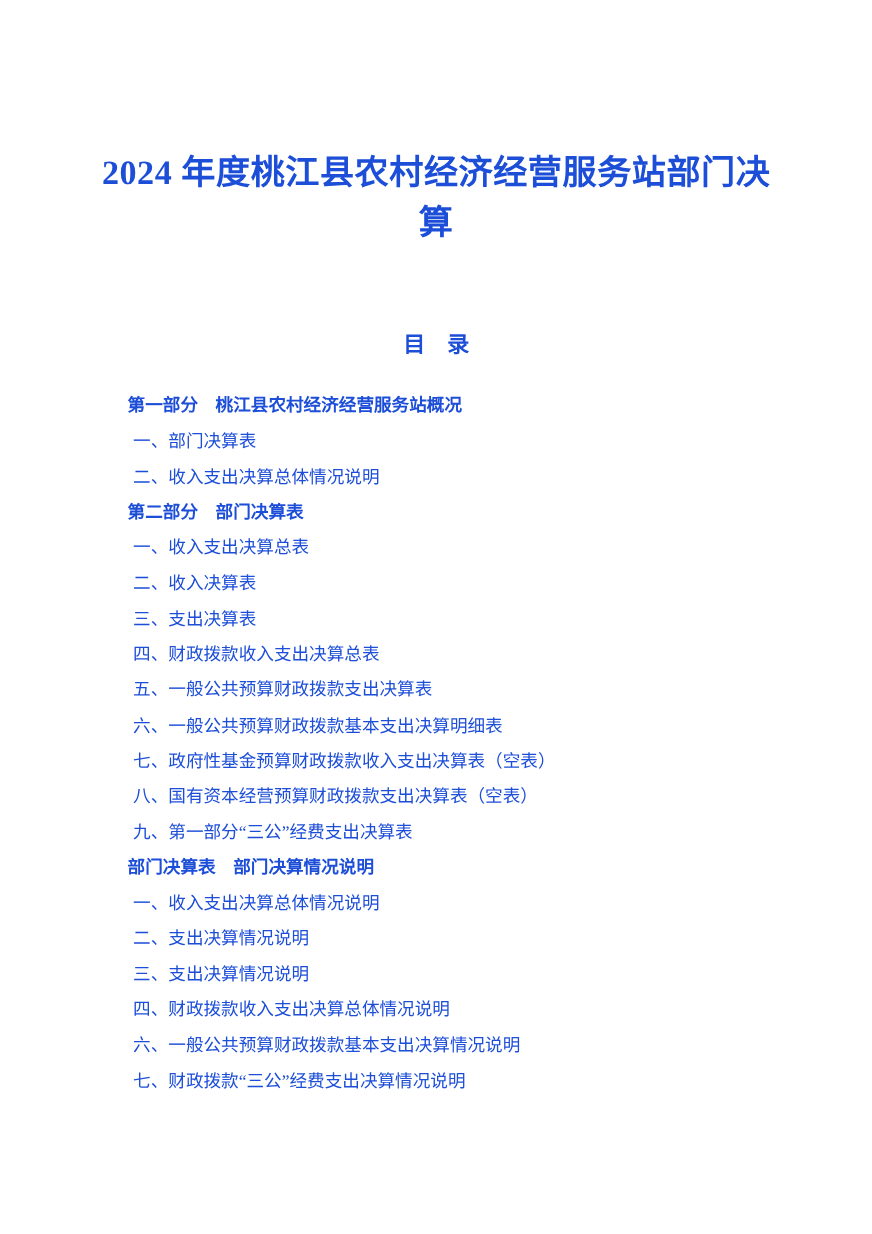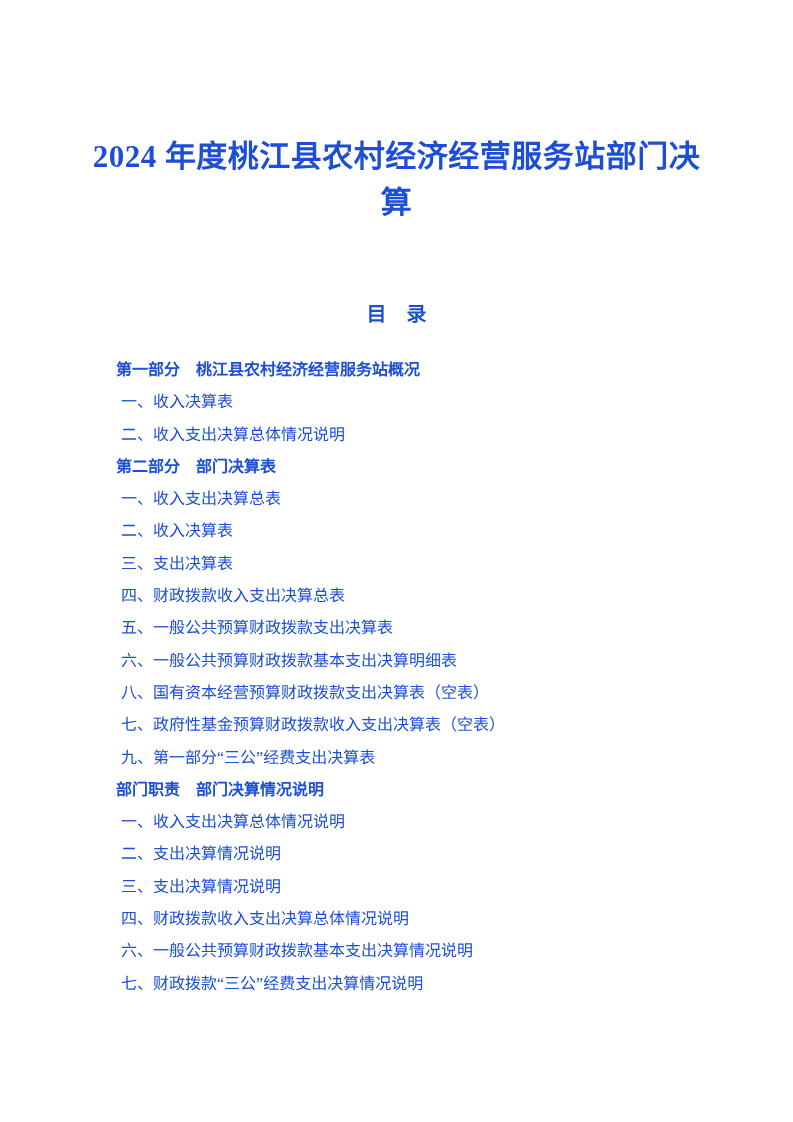--- a/index.html
+++ b/index.html
@@ -63,33 +63,33 @@
 <body>
 
 <div class="page">
 
   <h1 class="doc-title">2024 年度桃江县农村经济经营服务站部门决算</h1>
 
   <h2 class="toc-heading">目　录</h2>
 
   <div class="toc">
     <div class="toc-row toc-section">第一部分　桃江县农村经济经营服务站概况</div>
-    <div class="toc-row toc-item">一、收入决算表</div>
+    <div class="toc-row toc-item">一、部门决算表</div>
     <div class="toc-row toc-item">二、收入支出决算总体情况说明</div>
     <div class="toc-row toc-section">第二部分　部门决算表</div>
     <div class="toc-row toc-item">一、收入支出决算总表</div>
     <div class="toc-row toc-item">二、收入决算表</div>
     <div class="toc-row toc-item">三、支出决算表</div>
     <div class="toc-row toc-item">四、财政拨款收入支出决算总表</div>
     <div class="toc-row toc-item">五、一般公共预算财政拨款支出决算表</div>
     <div class="toc-row toc-item">六、一般公共预算财政拨款基本支出决算明细表</div>
+    <div class="toc-row toc-item">七、政府性基金预算财政拨款收入支出决算表（空表）</div>
     <div class="toc-row toc-item">八、国有资本经营预算财政拨款支出决算表（空表）</div>
-    <div class="toc-row toc-item">七、政府性基金预算财政拨款收入支出决算表（空表）</div>
     <div class="toc-row toc-item">九、第一部分“三公”经费支出决算表</div>
-    <div class="toc-row toc-section">部门职责　部门决算情况说明</div>
+    <div class="toc-row toc-section">部门决算表　部门决算情况说明</div>
     <div class="toc-row toc-item">一、收入支出决算总体情况说明</div>
     <div class="toc-row toc-item">二、支出决算情况说明</div>
     <div class="toc-row toc-item">三、支出决算情况说明</div>
     <div class="toc-row toc-item">四、财政拨款收入支出决算总体情况说明</div>
     <div class="toc-row toc-item">六、一般公共预算财政拨款基本支出决算情况说明</div>
     <div class="toc-row toc-item">七、财政拨款“三公”经费支出决算情况说明</div>
   </div>
 
 </div>
 

